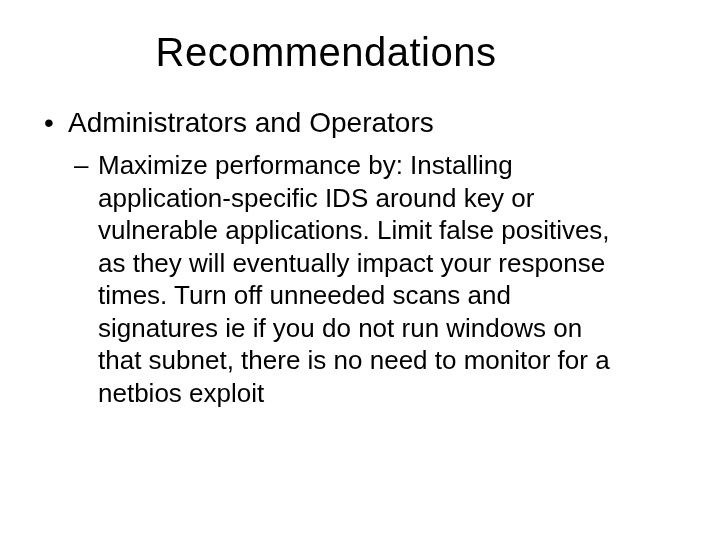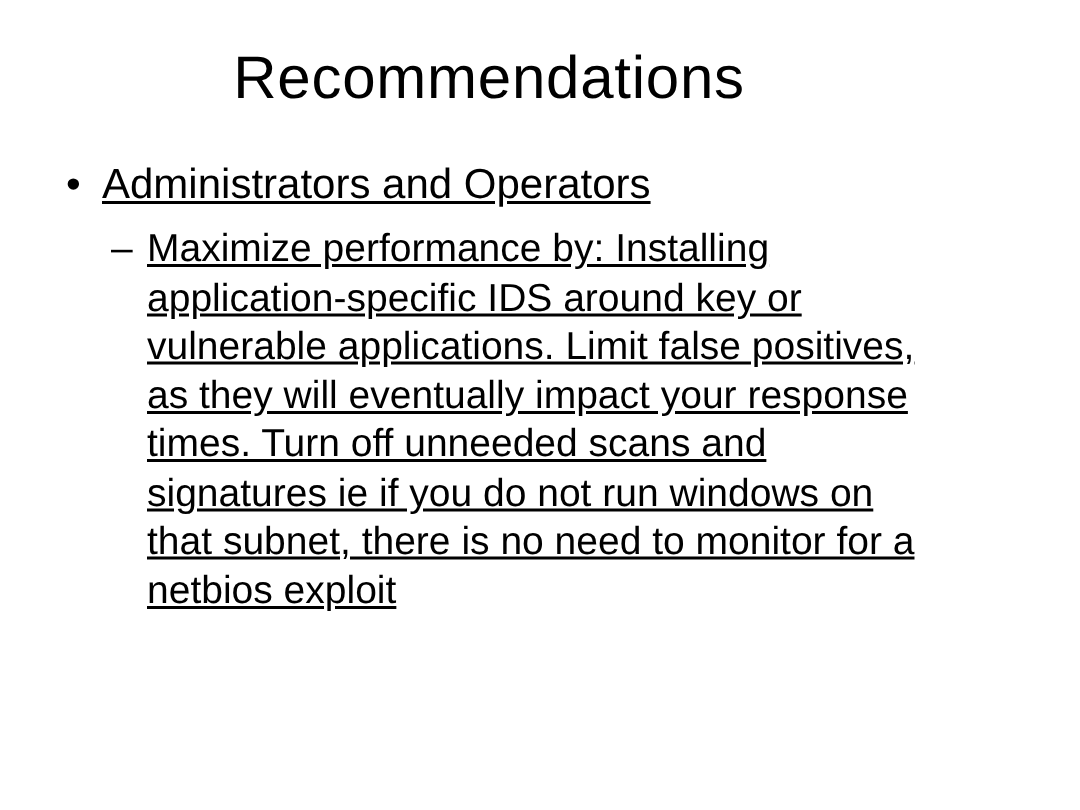--- a/index.html
+++ b/index.html
@@ -29,21 +29,20 @@
     padding: 0;
     margin: 0;
   }
   ul.level1 > li {
     font-size: 28px;
     font-weight: 400;
     line-height: 1.3;
     padding-left: 28px;
     position: relative;
     margin-bottom: 12px;
-    text-decoration: underline;
   }
   ul.level1 > li::before {
     content: "•";
     position: absolute;
     left: 4px;
     top: 0;
   }
   ul.level2 {
     list-style: none;
     padding: 0;

